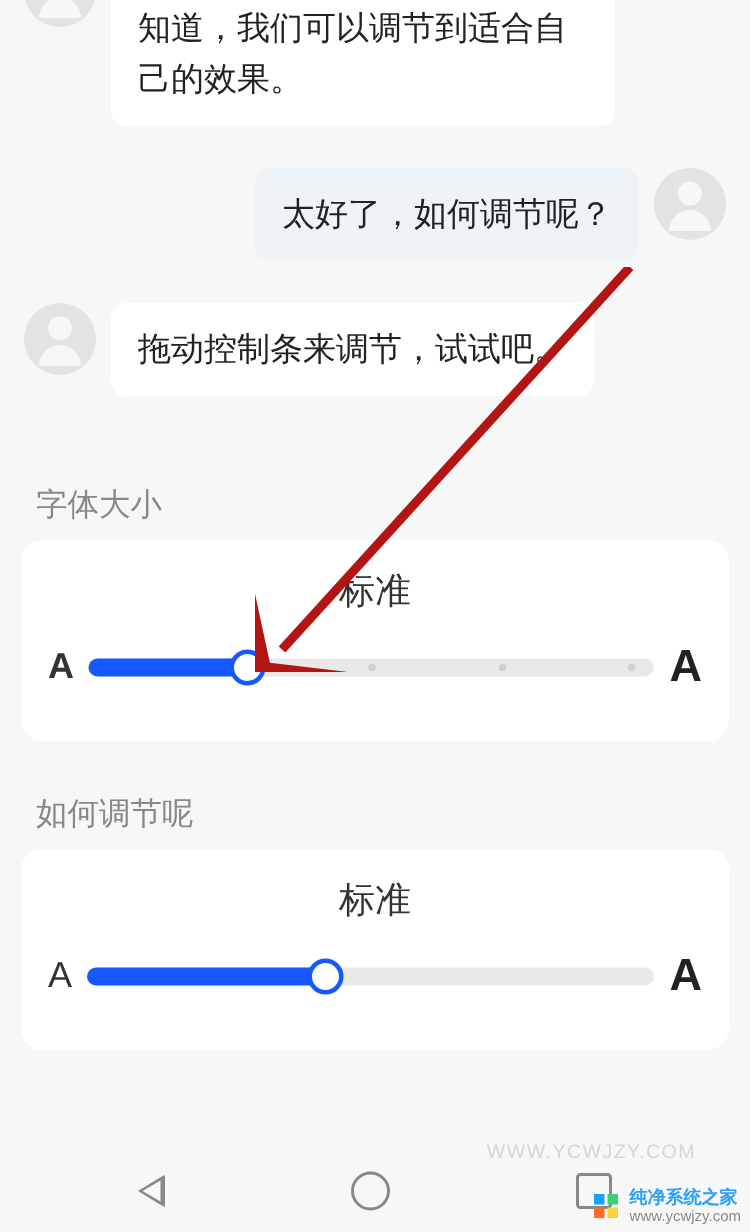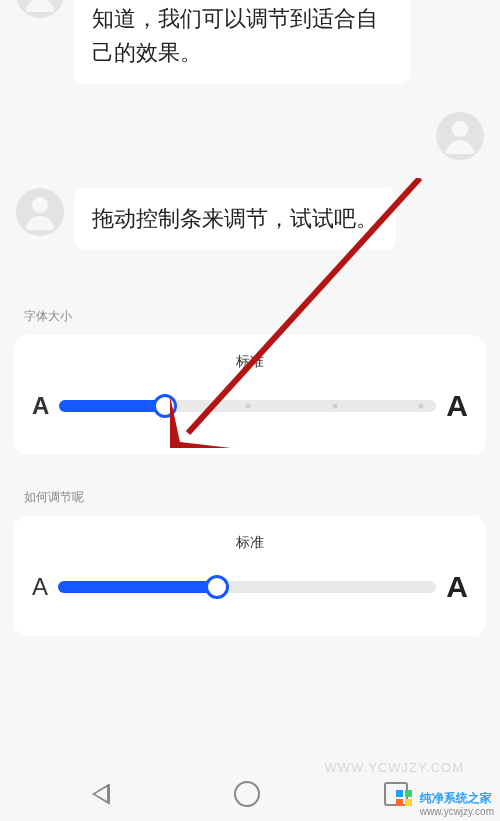--- a/index.html
+++ b/index.html
@@ -38,35 +38,35 @@
     color:#222;
   }
   .row .avatar + .bubble{margin-left:10px;}
   .row.right .bubble{background:#eef3f7;margin-right:10px;}
   .row.right .avatar{order:2;}
   .row.first{margin-top:-12px;}
   .row.first .avatar{margin-top:-18px;}
 
   
   .section-label{
-    font-size:12px;color:#888;
+    font-size:21px;color:#888;
     padding:0 24px 10px 24px;
   }
 
   
   .card{
     background:#fff;border-radius:14px;
     margin:0 14px 34px 14px;
     padding:18px 18px 32px 18px;
     box-sizing:border-box;
     position:relative;
   }
 
   .card-header{
-    text-align:center;font-size:14px;color:#333;
+    text-align:center;font-size:24px;color:#333;
     margin-bottom:18px;
   }
 
   .slider-row{
     display:flex;align-items:center;gap:10px;
   }
   .letter-small{font-size:24px;font-weight:700;color:#333;}
   .letter-big{font-size:30px;font-weight:700;color:#222;}
   .letter-big.heavy{font-weight:900;}
 
@@ -122,21 +122,21 @@
   }
 
   
   .wm1{
     position:absolute;right:36px;bottom:46px;
     font-size:13px;color:#d6d6d6;font-family:sans-serif;
     letter-spacing:1px;
   }
   .wm-box{
     position:absolute;right:6px;bottom:4px;
-    display:flex;gap:8px;
+    display:flex;align-items:center;gap:8px;
     background:rgba(255,255,255,0.0);
     font-size:12px;color:#4aa3ff;margin-left:48px;
   }
   .wm-box .flag{
     width:16px;height:16px;position:relative;
   }
   .wm-box .flag span{position:absolute;width:7px;height:7px;}
   .wm-box .flag .a{left:0;top:0;background:#18a0ff;}
   .wm-box .flag .b{right:0;top:0;background:#3bd16f;}
   .wm-box .flag .c{left:0;bottom:0;background:#ff6a2b;}
@@ -147,20 +147,21 @@
 </head>
 <body>
 
 <div class="chat">
   <div class="row first">
     <div class="avatar"></div>
     <div class="bubble">知道，我们可以调节到适合自己的效果。</div>
   </div>
 
   <div class="row right">
+    <div class="bubble">太好了，如何调节呢？</div>
     <div class="avatar"></div>
   </div>
 
   <div class="row">
     <div class="avatar"></div>
     <div class="bubble">拖动控制条来调节，试试吧。</div>
   </div>
 </div>
 
 <div class="section-label">字体大小</div>

